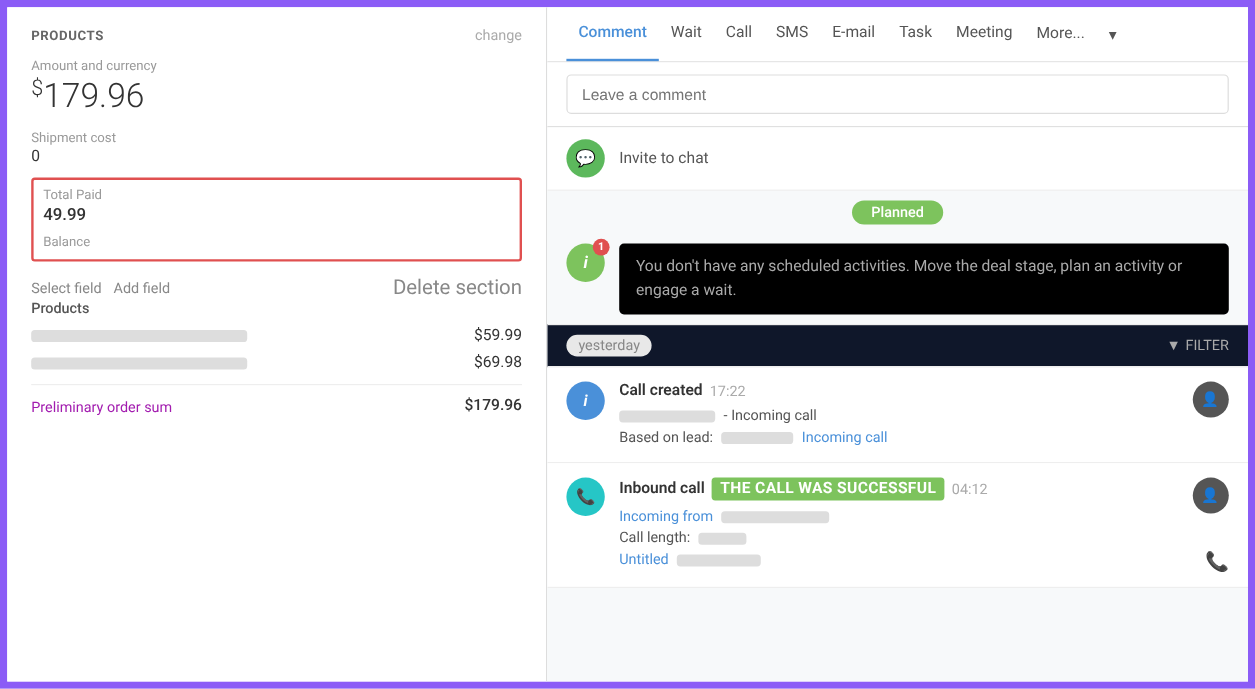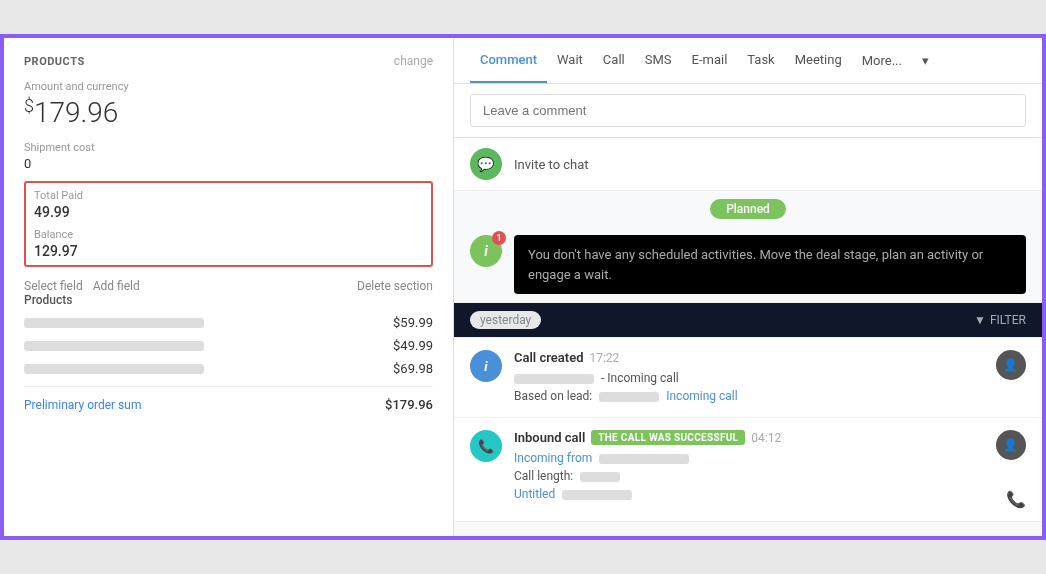--- a/index.html
+++ b/index.html
@@ -7,22 +7,22 @@
       font-family: -apple-system, BlinkMacSystemFont, 'Segoe UI', Roboto, sans-serif;
       font-size: 13px;
       background: #e8e8e8;
       display: flex;
       align-items: center;
       justify-content: center;
       min-height: 100vh;
     }
     .main-container {
       width: 1046px;
-      height: 506px;
-      border: 4px solid #8b5cf6;
+      height: 574px;
+      border: 6px solid #8b5cf6;
       background: #fff;
       display: flex;
       overflow: hidden;
     }
     
     .left-panel {
       width: 450px;
       min-width: 450px;
       background: #fff;
       border-right: 1px solid #ddd;
@@ -94,21 +94,21 @@
       display: flex;
       gap: 10px;
     }
     .action-link {
       font-size: 12px;
       color: #888;
       cursor: pointer;
       text-decoration: none;
     }
     .delete-link {
-      font-size: 12px;
+      font-size: 17px;
       color: #888;
       cursor: pointer;
     }
     .section-title {
       font-size: 12px;
       color: #555;
       font-weight: 500;
       margin-bottom: 8px;
     }
     .product-row {
@@ -133,21 +133,21 @@
       background: #eee;
       margin: 10px 0;
     }
     .total-row {
       display: flex;
       justify-content: space-between;
       align-items: center;
     }
     .total-label {
       font-size: 12px;
-      color: #3b82f6;
+      color: #a21caf;
     }
     .total-price {
       font-size: 13px;
       color: #333;
       font-weight: 500;
     }
 
     
     .right-panel {
       flex: 1;
@@ -364,21 +364,21 @@
       display: flex;
       align-items: center;
       justify-content: center;
       color: #fff;
       font-size: 12px;
       flex-shrink: 0;
     }
     .call-badge {
       background: #7dc35d;
       color: #fff;
-      font-size: 10px;
+      font-size: 13px;
       font-weight: 700;
       padding: 2px 7px;
       border-radius: 3px;
       letter-spacing: 0.3px;
     }
     .link-text {
       color: #4a90d9;
       cursor: pointer;
     }
     .call-icon-small {
@@ -406,40 +406,35 @@
 
     <div class="field-row">
       <div class="field-label">Shipment cost</div>
       <div class="field-value">0</div>
     </div>
 
     <div class="highlighted-box">
       <div class="field-label">Total Paid</div>
       <div class="highlighted-box-value" style="font-size:14px;color:#333;font-weight:500;margin-bottom:8px;">49.99</div>
       <div class="field-label">Balance</div>
-      <div class="highlighted-box-value" style="font-size:14px;color:#333;font-weight:500;">129.97</div>
     </div>
 
     <div class="action-row">
       <div class="action-left">
         <span class="action-link">Select field</span>
         <span class="action-link">Add field</span>
       </div>
       <span class="delete-link">Delete section</span>
     </div>
 
     <div class="section-title">Products</div>
 
     <div class="product-row">
       <div class="product-name-bar" style="width:120px;"></div>
       <span class="product-price">$59.99</span>
-    </div>
-    <div class="product-row">
-      <div class="product-name-bar" style="width:90px;"></div>
-      <span class="product-price">$49.99</span>
     </div>
     <div class="product-row">
       <div class="product-name-bar" style="width:140px;"></div>
       <span class="product-price">$69.98</span>
     </div>
 
     <div class="divider"></div>
 
     <div class="total-row">
       <span class="total-label">Preliminary order sum</span>

